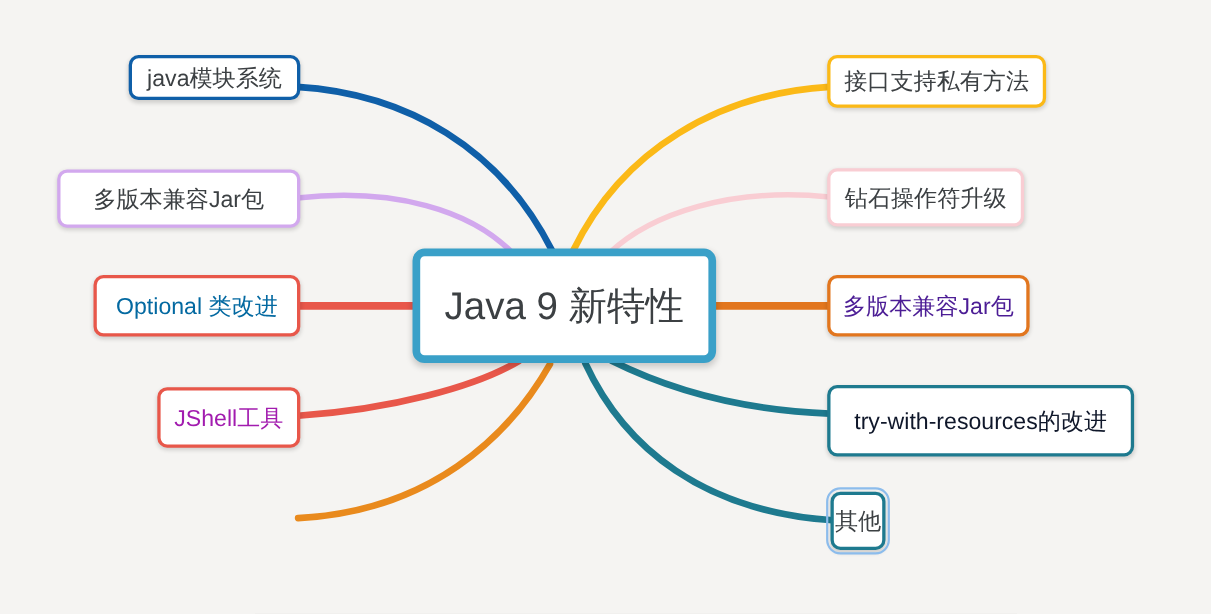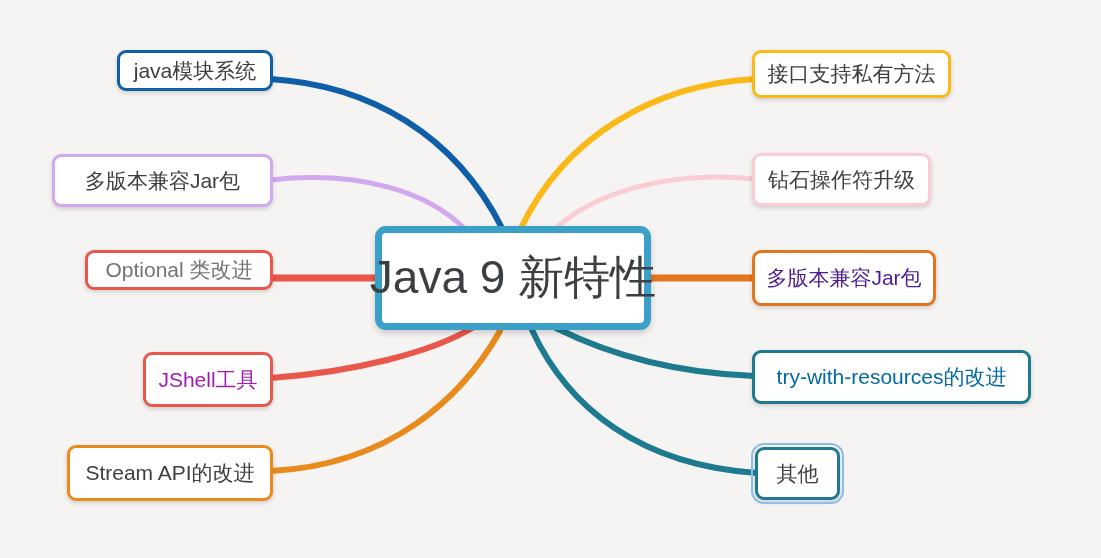--- a/index.html
+++ b/index.html
@@ -31,21 +31,21 @@
     justify-content: center;
     color: #3c4043;
     font-size: 21px;
     white-space: nowrap;
     box-shadow: 0 2px 4px rgba(0,0,0,0.16);
     cursor: pointer;
   }
   .node.center {
     border-width: 7px;
     border-radius: 11px;
-    font-size: 46px;
+    font-size: 35px;
     box-shadow: 0 3px 6px rgba(0,0,0,0.18);
   }
   .node.selected {
     outline: 2px solid #8cbcec;
     outline-offset: 2px;
   }
   .node span { pointer-events: none; }
 </style>
 </head>
 <body>
@@ -70,45 +70,42 @@
   </div>
 
   <div class="node" style="left: 117px; top: 50px; width: 156px; height: 41px; border-color: rgb(15, 95, 168); color: rgb(60, 64, 67);">
     <span>java模块系统</span>
   </div>
 
   <div class="node" style="left: 52px; top: 154px; width: 221px; height: 53px; border-color: rgb(210, 168, 238); color: rgb(60, 64, 67);">
     <span>多版本兼容Jar包</span>
   </div>
 
-  <div class="node" style="left: 85px; top: 250px; width: 188px; height: 40px; border-color: rgb(232, 87, 74); color: #737373;">
+  <div class="node" style="left: 85px; top: 250px; width: 188px; height: 56px; border-color: rgb(232, 87, 74); color: #0369a1;">
     <span>Optional 类改进</span>
   </div>
 
   <div class="node" style="left: 143px; top: 352px; width: 130px; height: 55px; border-color: rgb(232, 87, 74); color: #a21caf;">
     <span>JShell工具</span>
   </div>
 
-  <div class="node" style="left: 67px; top: 445px; width: 206px; height: 56px; border-color: rgb(233, 138, 29); color: rgb(60, 64, 67);">
-    <span>Stream API的改进</span>
-  </div>
 
   <div class="node" style="left: 752px; top: 50px; width: 199px; height: 48px; border-color: rgb(251, 185, 23); color: rgb(60, 64, 67);">
     <span>接口支持私有方法</span>
   </div>
 
   <div class="node" style="left: 752px; top: 153px; width: 179px; height: 53px; border-color: rgb(249, 205, 211); color: rgb(60, 64, 67); text-align: center;">
     <span>钻石操作符升级</span>
   </div>
 
   <div class="node" style="left: 752px; top: 250px; width: 184px; height: 56px; border-color: rgb(226, 118, 30); color: #4c1d95;">
     <span>多版本兼容Jar包</span>
   </div>
 
-  <div class="node" style="left: 752px; top: 350px; width: 279px; height: 54px; border-color: rgb(30, 122, 143); color: #0369a1;">
+  <div class="node" style="left: 752px; top: 350px; width: 279px; height: 65px; border-color: rgb(30, 122, 143); color: #0f172a;">
     <span>try-with-resources的改进</span>
   </div>
 
-  <div class="node selected" style="left: 755px; top: 447px; width: 85px; height: 53px; border-color: rgb(30, 122, 143); outline-color: rgb(140, 188, 236); color: rgb(60, 64, 67);">
+  <div class="node selected" style="left: 755px; top: 447px; width: 50px; height: 53px; border-color: rgb(30, 122, 143); outline-color: rgb(140, 188, 236); color: rgb(60, 64, 67);">
     <span>其他</span>
   </div>
 
 </div>
 
 </body></html>

